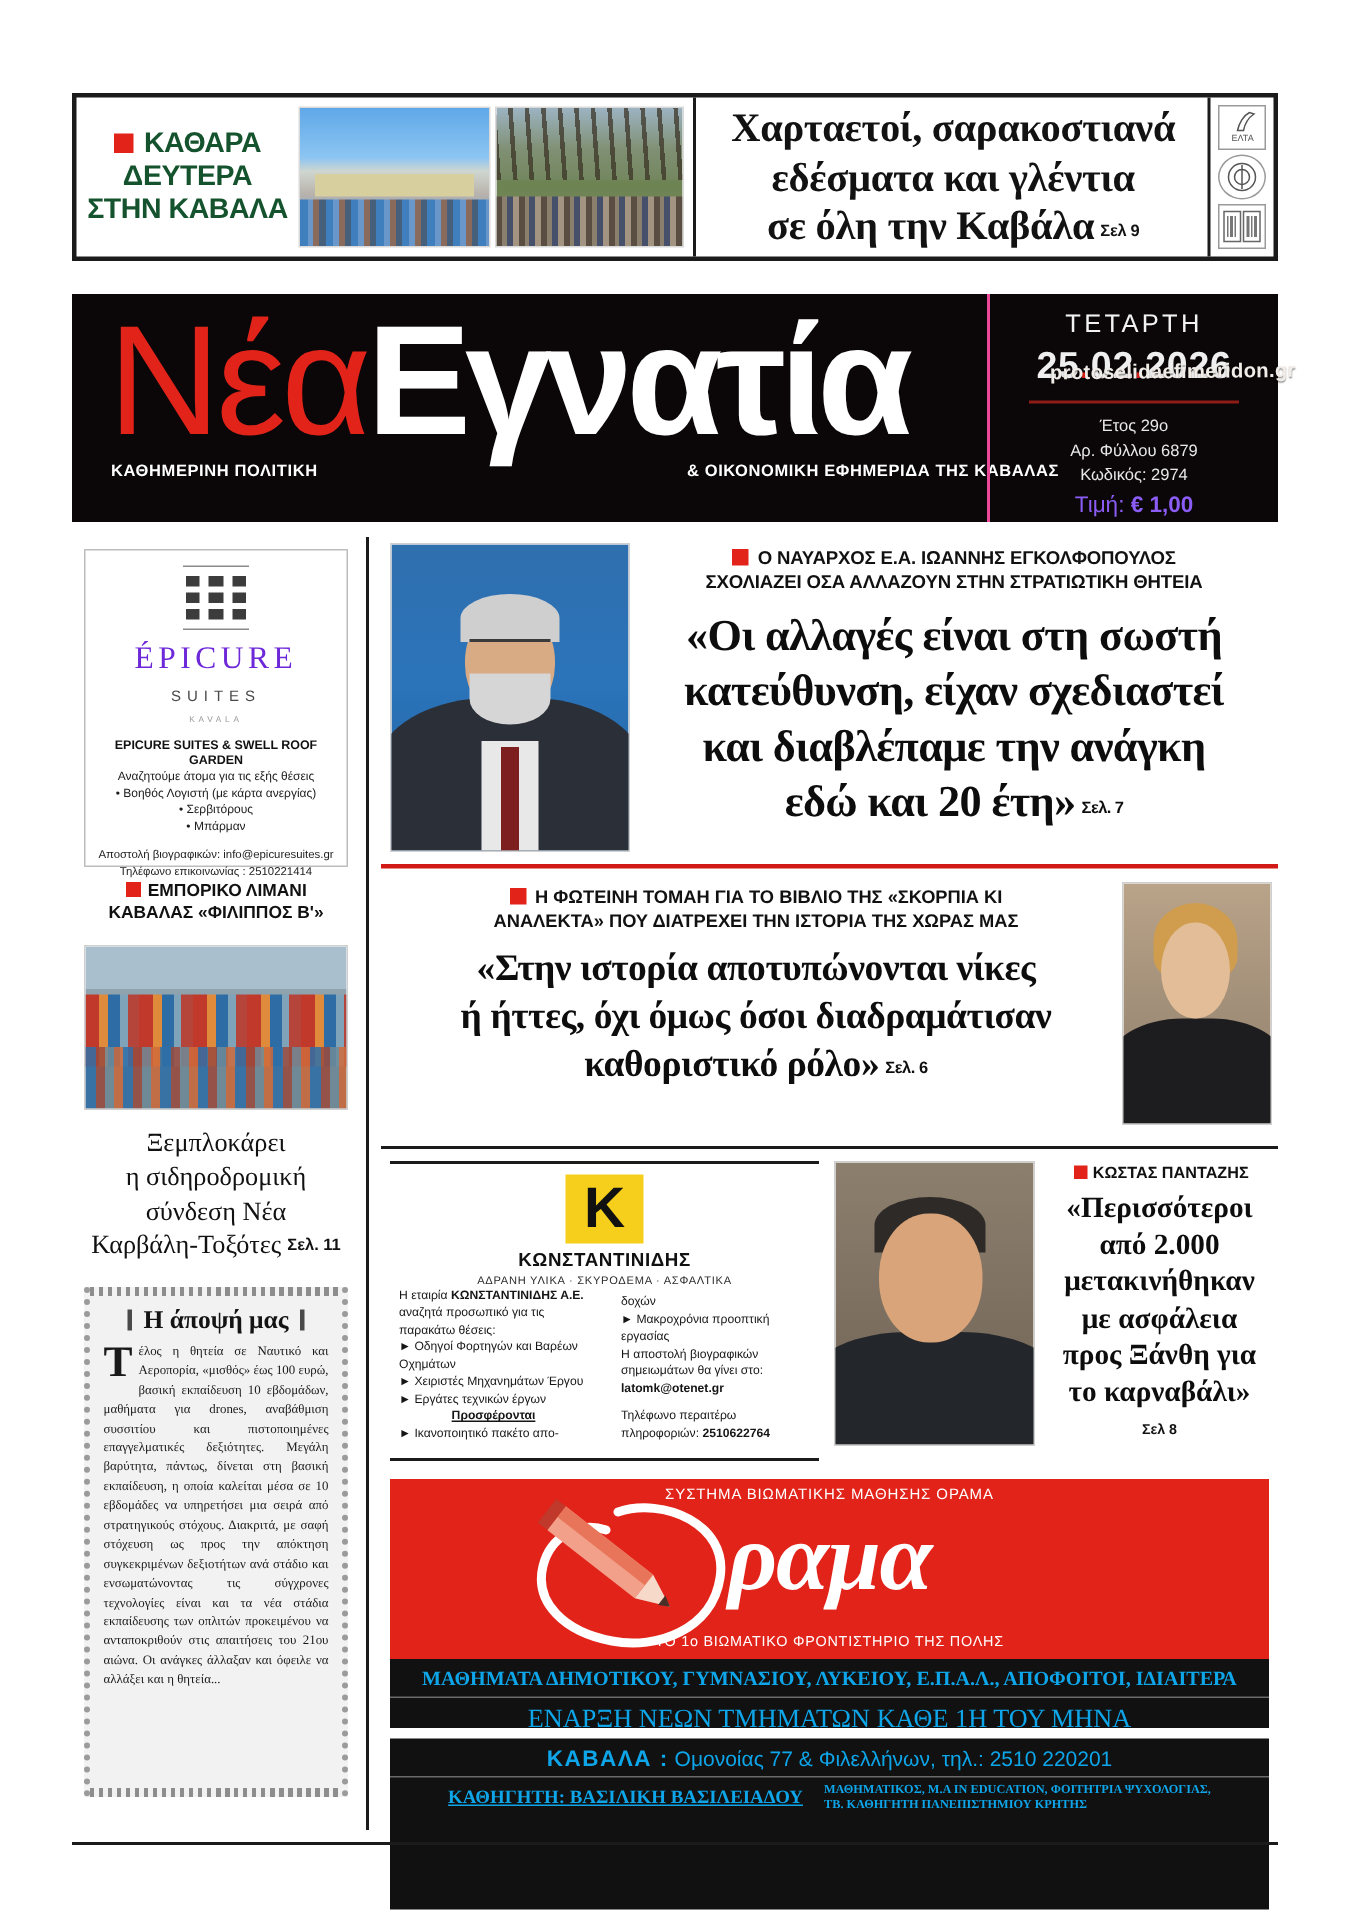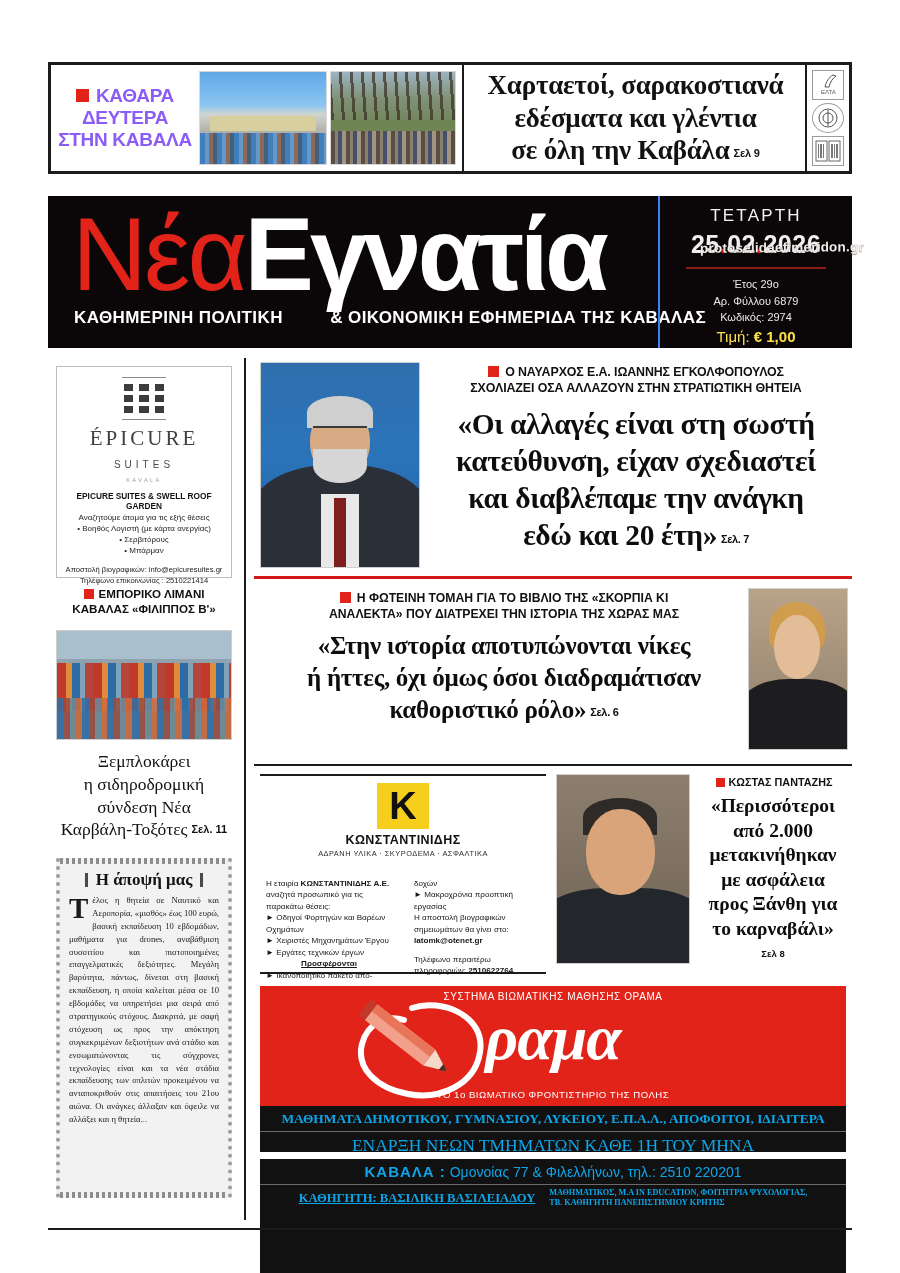--- a/index.html
+++ b/index.html
@@ -19,21 +19,21 @@
     border:3px solid #1b1b1b;background:#fff;box-sizing:border-box;
     display:flex;align-items:stretch;
   }
   .tb-left{
     width:148px;display:flex;flex-direction:column;align-items:center;justify-content:center;
     padding:2px 4px;box-sizing:border-box;
   }
   .tb-left .l1{display:flex;align-items:center;gap:7px;}
   .redsq{width:13px;height:13px;background:#e2231a;display:inline-block;flex:none;}
   .tb-left .txt{
-    font-weight:bold;font-size:19px;letter-spacing:-0.3px;color:#8b5cf6;line-height:1.16;
+    font-weight:bold;font-size:19px;letter-spacing:-0.3px;color:#14532d;line-height:1.16;
     font-family:"Liberation Sans", sans-serif;text-align:right;
   }
   .tb-photo{flex:none;border:1px solid #d9d9d9;box-sizing:border-box;overflow:hidden;position:relative;}
   .tb-photo.p1{width:128px;margin:6px 3px 6px 0;}
   .tb-photo.p2{width:126px;margin:6px 6px 6px 0;}
   .tb-head{
     flex:1;display:flex;flex-direction:column;align-items:center;justify-content:center;
     border-left:2px solid #1b1b1b;padding:2px 6px 2px 8px;box-sizing:border-box;
   }
   .tb-head .hl{
@@ -70,34 +70,34 @@
   .mh-main{position:absolute;left:0;top:0;width:610px;height:152px;}
   .mh-title{
     position:absolute;left:24px;top:2px;width:600px;height:112px;
     font-family:"Liberation Sans", sans-serif;font-size:104px;line-height:112px;
     font-weight:normal;letter-spacing:-3px;white-space:nowrap;
   }
   .mh-title .nea{color:#e2231a;font-weight:400;}
   .mh-title .egn{color:#ffffff;font-weight:bold;letter-spacing:-4px;}
   .mh-sub{
     position:absolute;left:26px;top:112px;width:632px;
-    color:#fff;font-size:17px;font-weight:bold;letter-spacing:.4px;
+    color:#fff;font-size:11px;font-weight:bold;letter-spacing:.4px;
     display:flex;justify-content:space-between;
   }
   .mh-right{
     position:absolute;right:0;top:0;width:194px;height:152px;
-    border-left:2px solid #3b82f6;box-sizing:border-box;color:#fff;
+    border-left:2px solid #ec4899;box-sizing:border-box;color:#fff;
     padding:10px 8px 6px;text-align:center;
   }
   .mh-day{font-size:17px;letter-spacing:2.2px;font-weight:normal;color:#f2f2f2;}
   .mh-date{font-size:25px;font-weight:bold;letter-spacing:.5px;margin-top:4px;color:#efefef;}
   .mh-date .dot{color:#e2231a;}
   .mh-rule{height:2px;background:#8d1c16;margin:8px 18px 7px;}
   .mh-meta{font-size:11px;line-height:1.5;color:#e8e8e8;}
-  .mh-price{font-size:15px;margin-top:2px;color:#fde047;}
+  .mh-price{font-size:15px;margin-top:2px;color:#8b5cf6;}
   .mh-price b{font-weight:bold;}
   .watermark{
     position:absolute;left:700px;top:240px;width:168px;
     font-family:"Liberation Sans",sans-serif;font-weight:bold;font-size:13.5px;letter-spacing:.2px;
     color:#f0ece7;text-shadow:0 1px 1px rgba(0,0,0,.45);transform:rotate(-0.6deg);
     white-space:nowrap;pointer-events:none;z-index:40;
   }
 
   
   .leftcol{position:absolute;left:48px;top:358px;width:192px;height:862px;}
@@ -106,21 +106,21 @@
 
   
   .epicure{
     position:absolute;left:8px;top:8px;width:176px;height:212px;border:1px solid #bdbdbd;
     box-sizing:border-box;background:#fff;text-align:center;padding:8px 6px 4px;
   }
   .ep-mark{margin:2px auto 0;width:56px;}
   .ep-mark .bar{height:1px;background:#8a8a8a;margin:0 6px;}
   .ep-dots{display:grid;grid-template-columns:repeat(3,1fr);gap:4px 6px;padding:6px 8px;}
   .ep-dots i{display:block;height:7px;background:#3c3c3c;}
-  .ep-name{font-size:21px;letter-spacing:3px;color:#404040;margin-top:6px;font-family:"Liberation Serif",serif;}
+  .ep-name{font-size:21px;letter-spacing:3px;color:#6d28d9;margin-top:6px;font-family:"Liberation Serif",serif;}
   .ep-suites{font-size:10px;letter-spacing:4px;color:#4a4a4a;margin-top:8px;}
   .ep-kav{font-size:5.5px;letter-spacing:2.5px;color:#9b9b9b;margin-top:7px;}
   .ep-h{font-size:8.3px;font-weight:bold;color:#111;margin-top:8px;line-height:1.25;}
   .ep-l{font-size:8px;color:#1c1c1c;line-height:1.38;}
   .ep-foot{font-size:7.6px;color:#1c1c1c;line-height:1.45;margin-top:8px;}
 
   
   .port-kicker{position:absolute;left:8px;top:228px;width:176px;text-align:center;
     font-size:11.6px;font-weight:bold;color:#111;line-height:1.3;}
   .port-kicker .redsq{width:10px;height:10px;margin-right:5px;vertical-align:-1px;}
@@ -178,21 +178,21 @@
     font-family:"Liberation Serif",serif;font-weight:bold;font-size:25px;line-height:1.28;color:#0d0d0d;letter-spacing:-.3px;}
 
   
   .row3{position:absolute;left:0;top:412px;width:598px;height:208px;}
   .kad{position:absolute;left:6px;top:4px;width:286px;height:200px;box-sizing:border-box;
     border-top:2px solid #1b1b1b;border-bottom:2px solid #1b1b1b;padding:7px 6px 4px;background:#fff;}
   .kad-logo{width:52px;height:46px;background:#f5cf1b;margin:0 auto;display:flex;align-items:center;justify-content:center;
     font-weight:bold;font-size:38px;color:#111;line-height:1;font-family:"Liberation Sans",sans-serif;}
   .kad-name{text-align:center;font-weight:bold;font-size:12.5px;letter-spacing:.4px;color:#111;margin-top:4px;}
   .kad-tag{text-align:center;font-size:7.4px;letter-spacing:.5px;color:#2a2a2a;margin-top:2px;}
-  .kad-cols{display:flex;gap:22px;margin-top:20px;font-size:8.1px;line-height:1.42;color:#151515;}
+  .kad-cols{display:flex;gap:22px;margin-top:0;font-size:8.1px;line-height:1.42;color:#151515;align-items:flex-end;}
   .kad-cols .c{flex:1;}
   .kad-cols b{font-weight:bold;}
   .kad-cols .ctr{text-align:center;}
   .kad-cols .u{text-decoration:underline;}
   .pz-photo{position:absolute;left:302px;top:4px;width:134px;height:190px;overflow:hidden;border:1px solid #cfcfcf;box-sizing:border-box;}
   .ph-man{position:absolute;inset:0;background:linear-gradient(#8d7f6e 0%,#6e6254 100%);}
   .ph-man .body{position:absolute;left:-12%;bottom:0;width:124%;height:40%;background:#23262b;border-radius:40% 40% 0 0;}
   .ph-man .head{position:absolute;left:22%;top:18%;width:52%;height:46%;background:#d9a479;border-radius:48%;}
   .ph-man .hair{position:absolute;left:20%;top:12%;width:56%;height:20%;background:#2e2a27;border-radius:50% 50% 0 0;}
   .pz-kicker{position:absolute;left:446px;top:6px;width:148px;text-align:center;font-size:10.8px;font-weight:bold;color:#111;}

